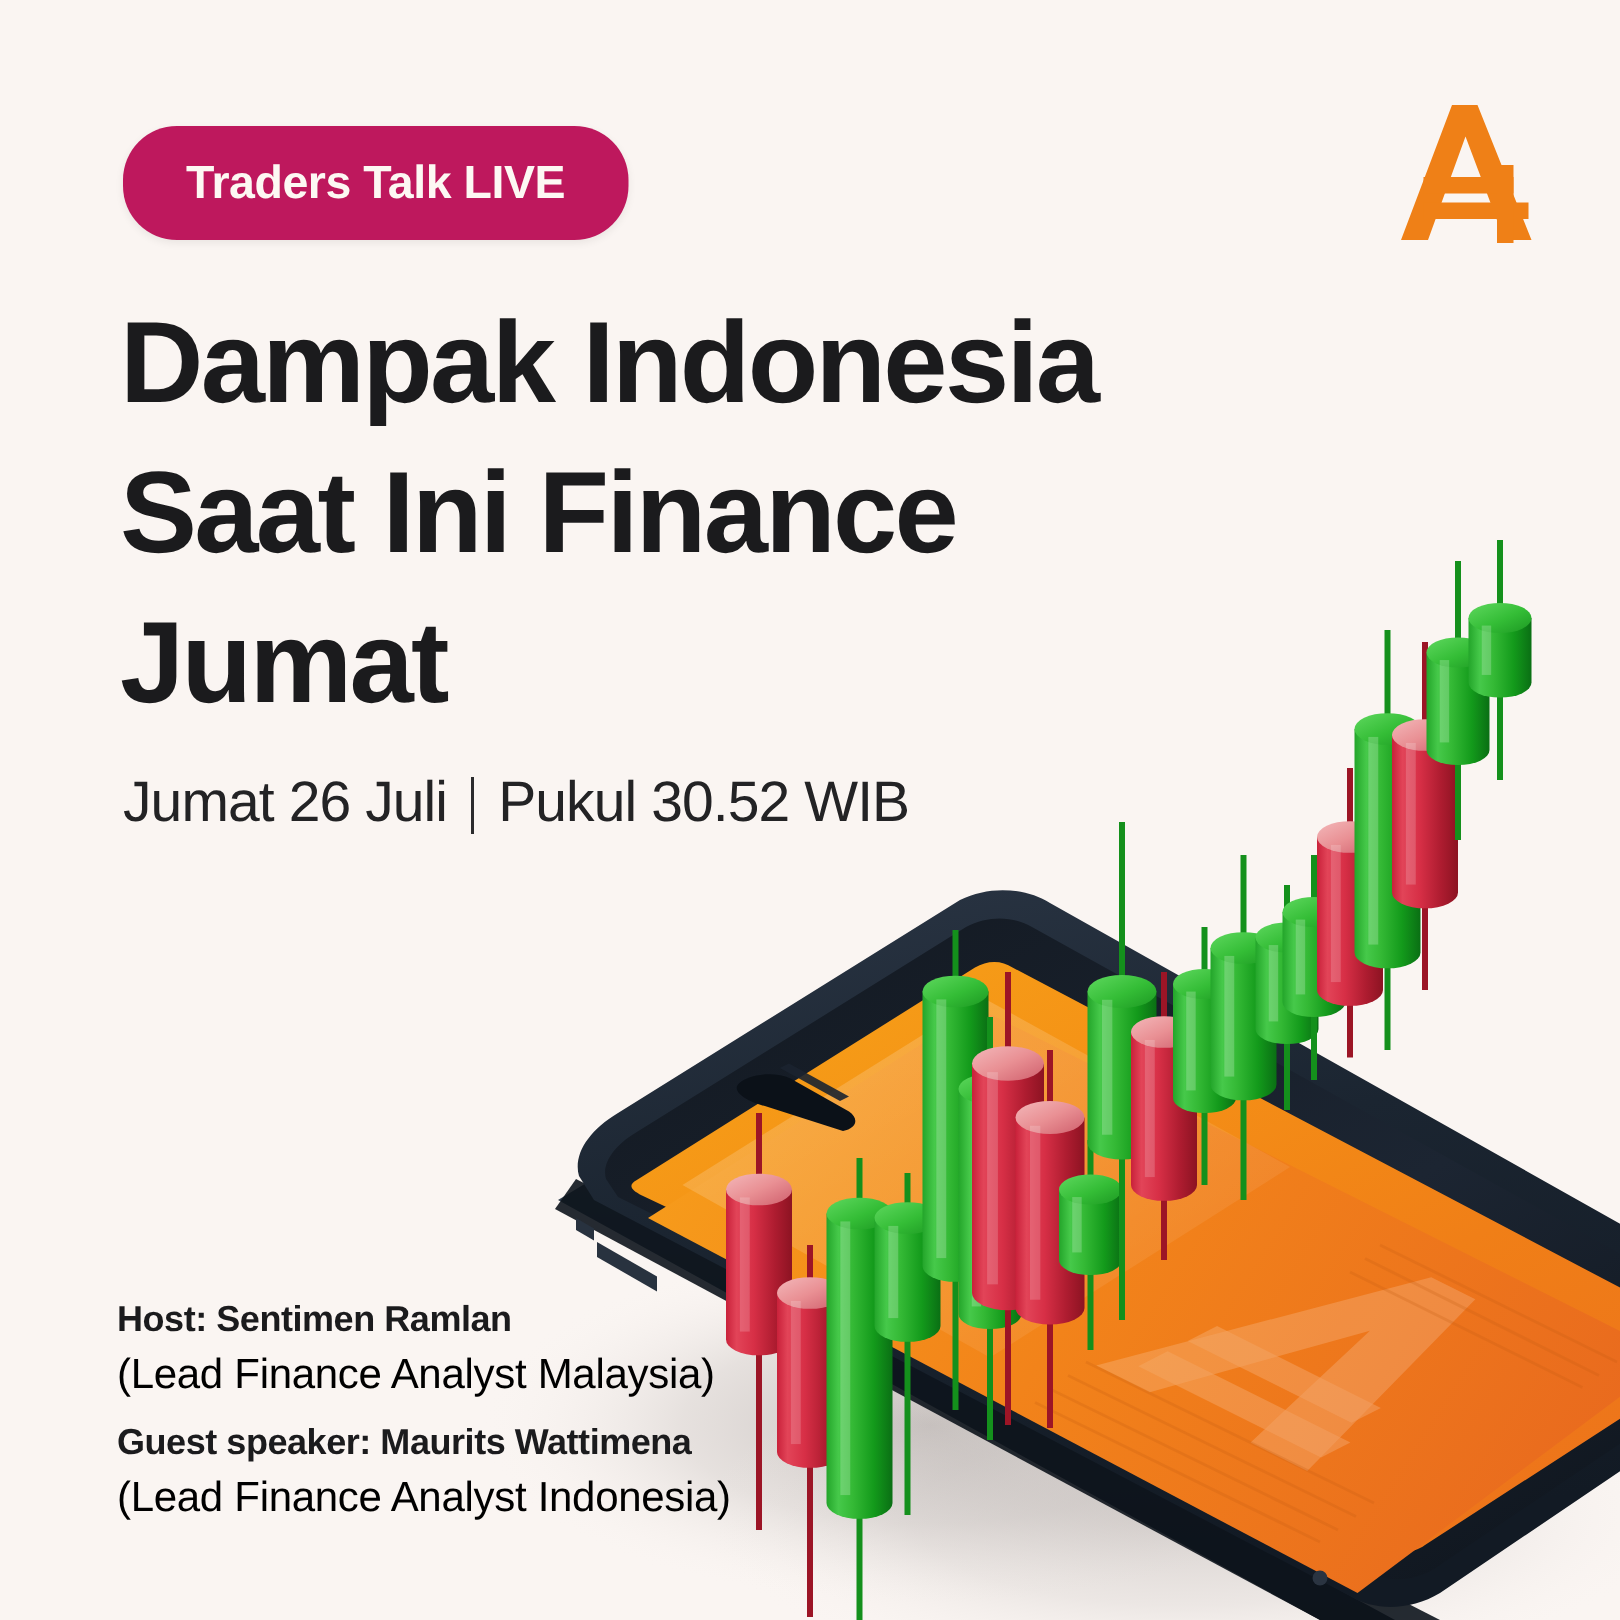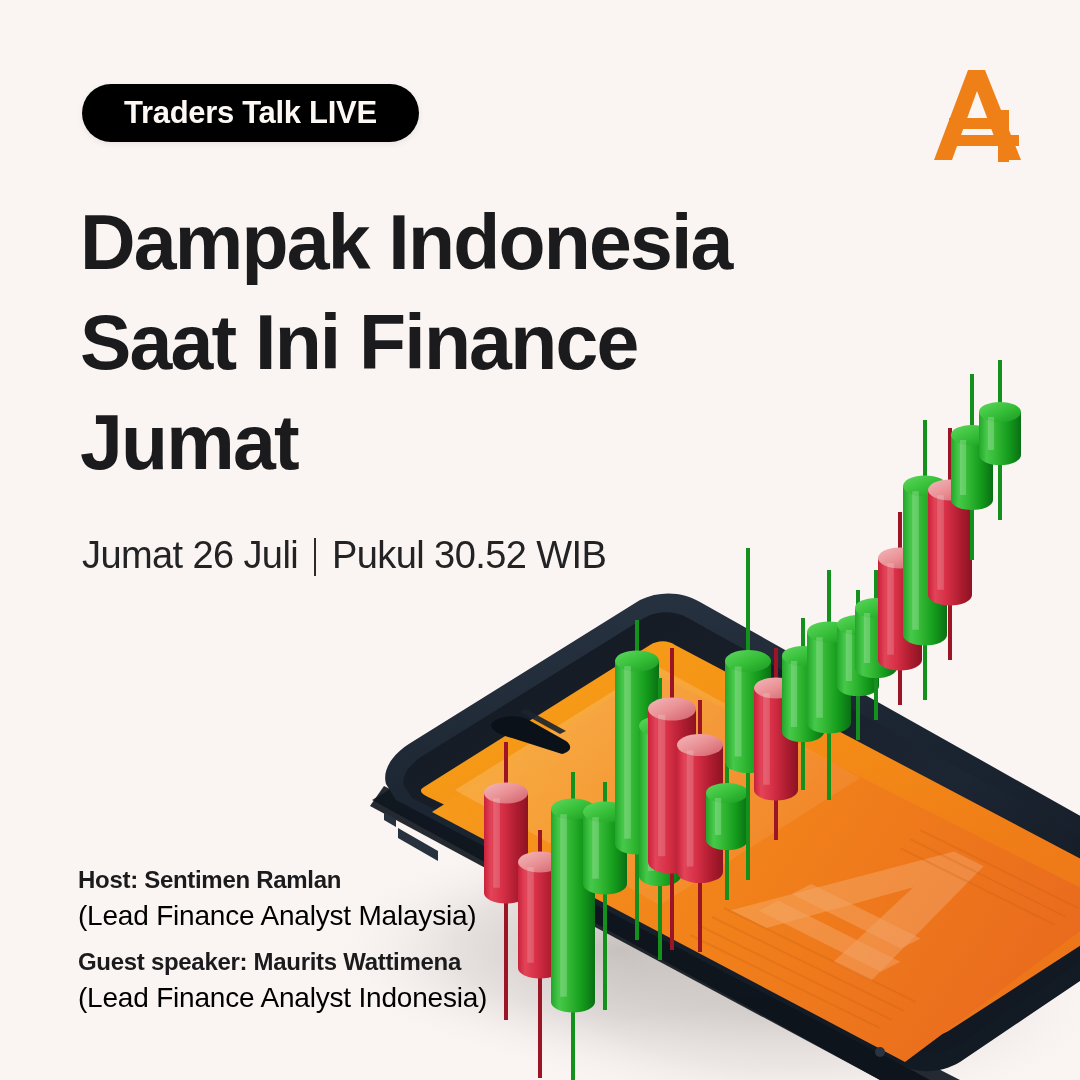--- a/index.html
+++ b/index.html
@@ -20,26 +20,26 @@
     height: 1080px;
     background: #faf5f2;
     overflow: hidden;
   }
 
   
   #badge {
     position: absolute;
     left: 82px;
     top: 84px;
-    height: 58px;
+    height: 76px;
     padding: 0 42px;
     display: flex;
     align-items: center;
     justify-content: center;
-    background: #000000;
+    background: #be185d;
     border-radius: 36px;
     box-shadow: 0 2px 6px rgba(0,0,0,0.07);
     z-index: 40;
   }
   #badge .badge-text {
     color: #fdf8f3;
     font-size: 31px;
     font-weight: bold;
     letter-spacing: -0.3px;
     white-space: nowrap;
@@ -70,21 +70,21 @@
     color: #1b1b1d;
     letter-spacing: -1.8px;
     white-space: nowrap;
     margin: 0;
   }
 
   
   #dateline {
     position: absolute;
     left: 82px;
-    top: 534px;
+    top: 514px;
     z-index: 35;
     font-size: 38px;
     color: #232325;
     letter-spacing: -0.6px;
     white-space: nowrap;
     display: flex;
     align-items: center;
   }
   #dateline .sep {
     display: inline-block;

